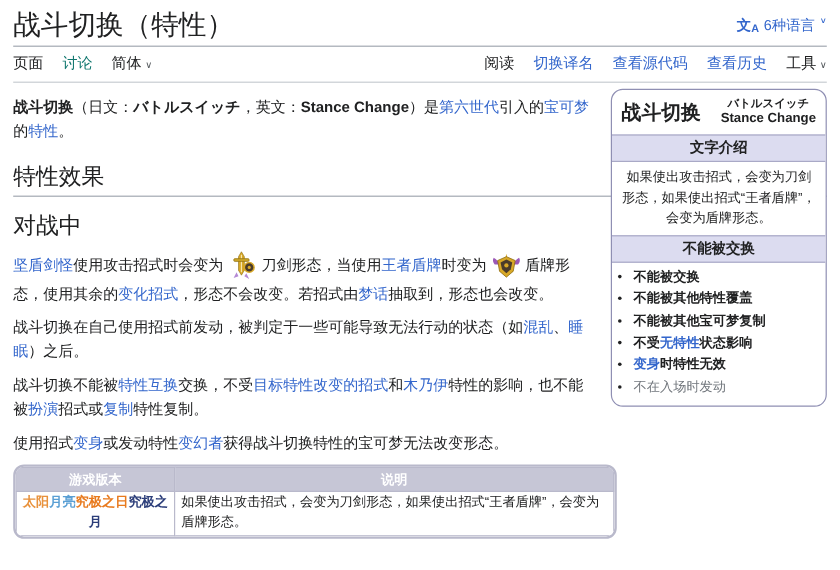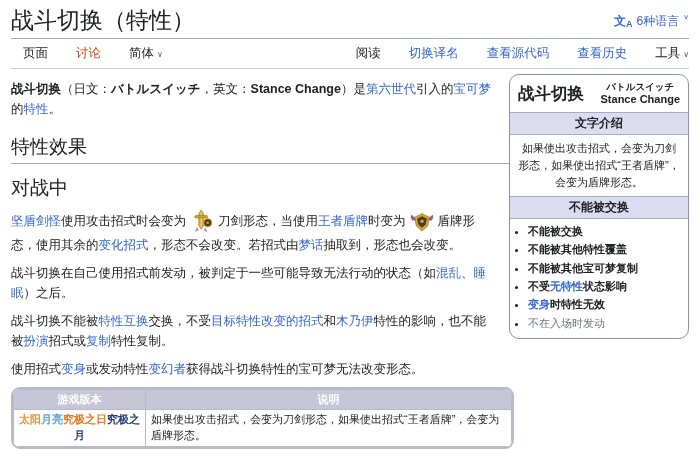--- a/index.html
+++ b/index.html
@@ -13,24 +13,24 @@
   .title { font-family:"Liberation Serif","DejaVu Serif",serif; font-size:23px; line-height:1.1; font-weight:400; }
   .langsel { color:#3366cc; font-size:12px; display:flex; align-items:flex-start; gap:4px; padding-bottom:3px; cursor:pointer; }
   .langglyph { font-size:12px; font-weight:bold; }
   .langglyph .a { font-size:9px; vertical-align:-2px; }
   .chev { font-size:8px; color:#3366cc; transform:scaleY(.8); }
 
   
   .tabs { display:flex; justify-content:space-between; align-items:center;
           padding:6px 0 6px 0; border-bottom:1px solid #c8ccd1; font-size:12.5px; }
   .tabs .grp { display:flex; gap:16px; align-items:center; }
-  .tab { cursor:pointer; white-space:nowrap;margin-left:12px; }
+  .tab { cursor:pointer; white-space:nowrap; }
   .tab.cur { color:#202122; }
   .tab.bluelink { color:#3366cc; }
-  .tab.redlink { color:#c2410c; }
+  .tab.redlink { color:#0f766e; }
   .tab .chev2 { font-size:8px; color:#54595d; margin-left:3px; }
 
   
   .content { padding-top:2px; }
   p.para { margin:8px 0; line-height:1.6; }
   h2.sect { font-family:"Liberation Serif","DejaVu Serif",serif; font-weight:400; font-size:19px;
             border-bottom:1px solid #a2a9b1; padding-bottom:3px; margin:15px 0 8px 0; clear:left; }
   h3.sub { font-size:19px; font-weight:normal; margin:11px 0 4px 0; }
   .b { font-weight:bold; }
   .link { color:#3366cc; cursor:pointer; }

